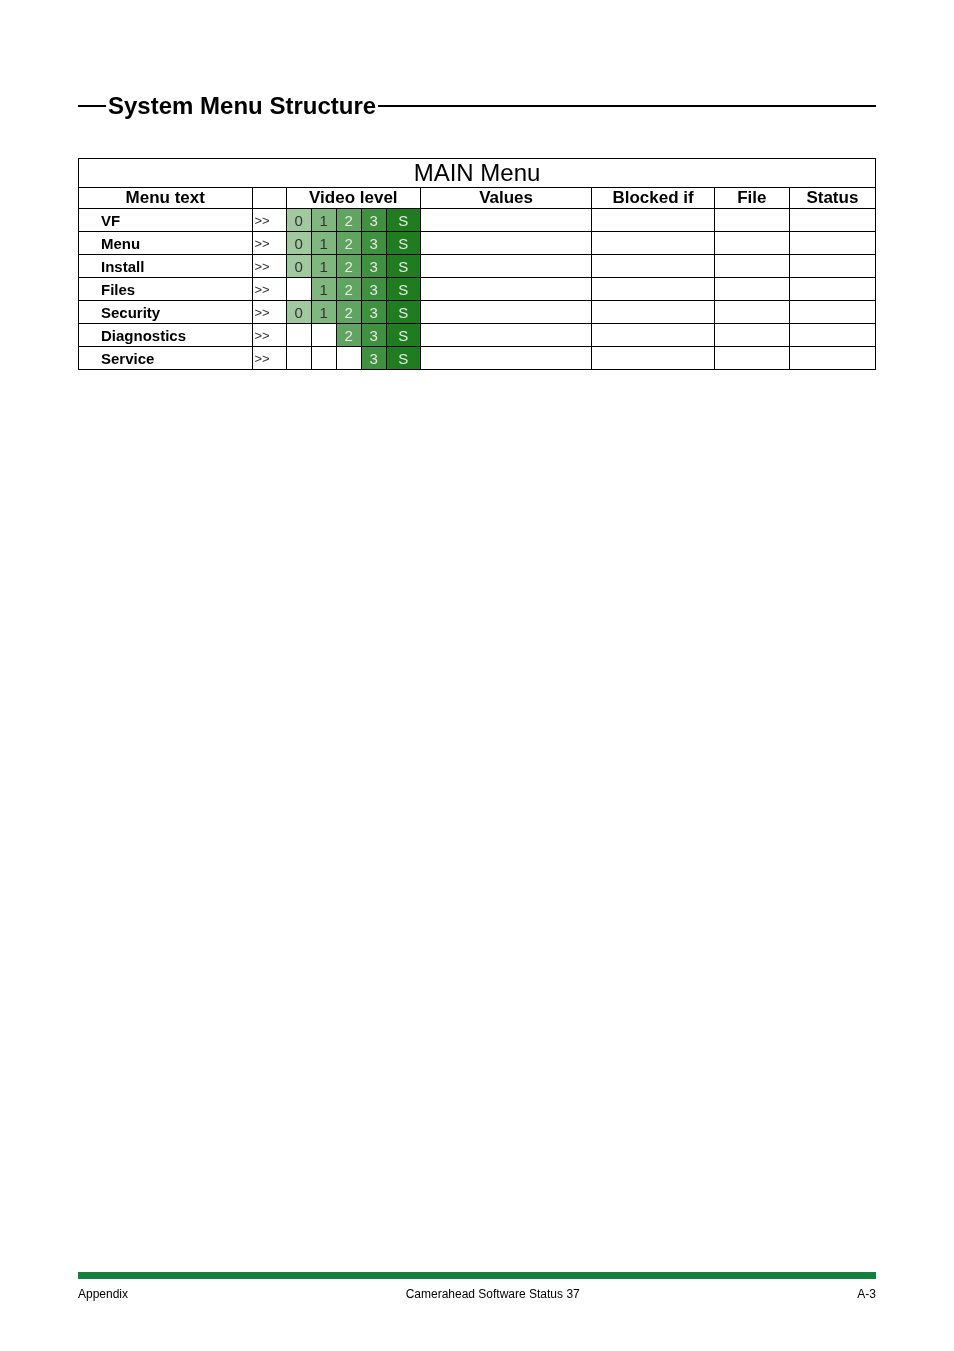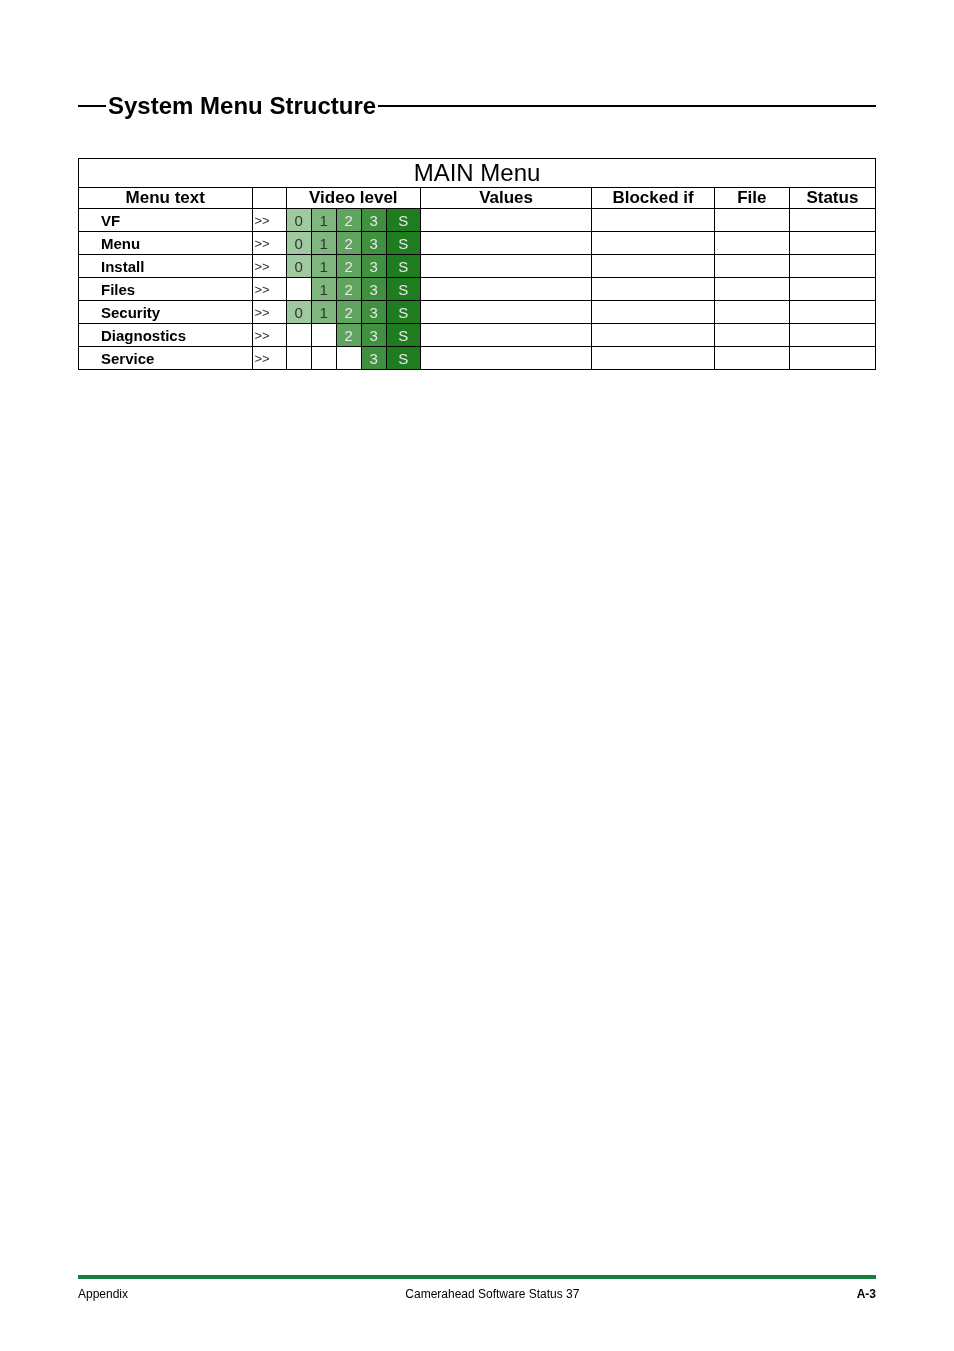--- a/index.html
+++ b/index.html
@@ -95,28 +95,28 @@
   col.values { width: 165px; }
   col.blocked { width: 118px; }
   col.file { width: 72px; }
   col.default { width: 83px; }
 
   .footer {
     position: absolute;
     left: 78px;
     right: 78px;
     bottom: 50px;
-    border-top: 4px solid #15803d;
+    border-top: 7px solid #15803d;
     padding-top: 8px;
     display: flex;
     justify-content: space-between;
     font-size: 12px;
     color: #000;
   }
-  .footer .right { font-weight: bold; text-align: right; }
+  .footer .right { font-weight: normal; text-align: right; }
 </style>
 </head>
 <body>
 
 <div class="page">
   <div class="section-title">
     <span class="dash"></span>
     <span>System Menu Structure</span>
     <span class="after"></span>
   </div>

